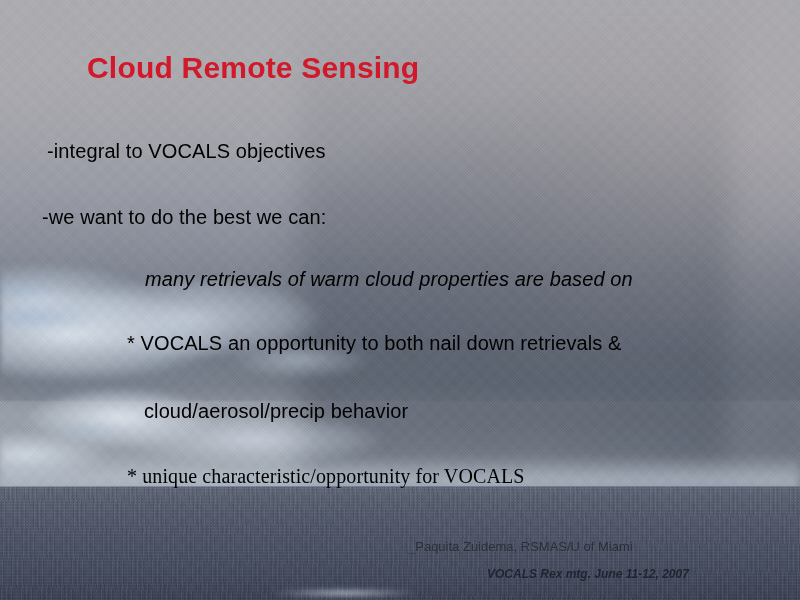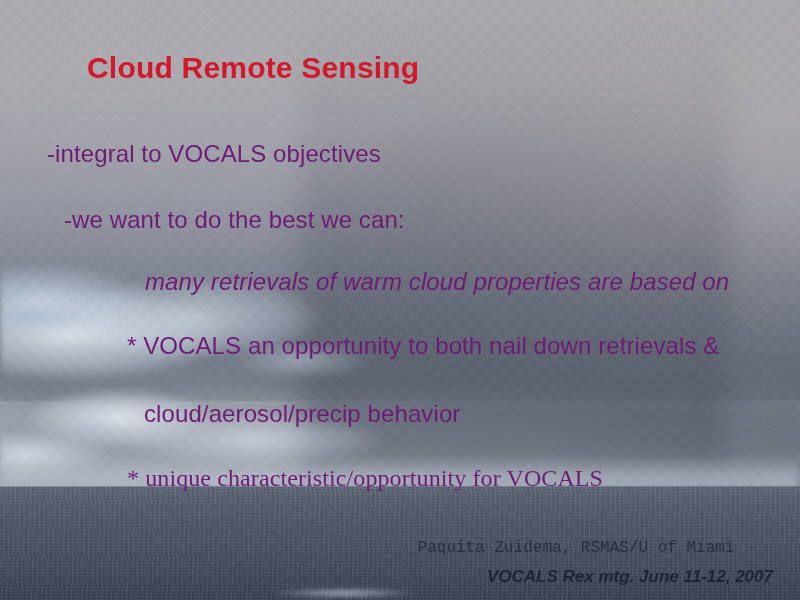--- a/index.html
+++ b/index.html
@@ -134,49 +134,48 @@
     top: 51px;
     font-size: 30px;
     font-weight: bold;
     color: #d2182b;
     letter-spacing: .2px;
     white-space: nowrap;
   }
 
   .body-line {
     position: absolute;
-    font-size: 24px;
-    color: #701a75;
+    font-size: 20px;
+    color: #000000;
     white-space: nowrap;
     letter-spacing: .1px;
   }
   .l-integral   { left: 47px;  top: 140px; }
-  .l-wewant     { left: 64px;  top: 206px; }
+  .l-wewant     { left: 42px;  top: 206px; }
   .l-marine     { left: 127px; top: 236px; }
   .l-many       { left: 145px; top: 268px; font-style: italic; }
   .l-vocalsopp  { left: 127px; top: 332px; }
   .l-use        { left: 144px; top: 372px; }
   .l-cloud      { left: 144px; top: 400px; }
   .l-unique     { left: 127px; top: 465px; font-family: Liberation Serif, serif; }
 
   .credit-name {
     position: absolute;
     left: 408px;
     top: 539px;
-    font-size: 16px;
+    font-size: 13px;
     color: #2b2f3a;
     white-space: nowrap;
-    font-family: Liberation Mono, monospace;
   }
   .credit-name .lead { color: #3a4050; }
   .credit-meeting {
     position: absolute;
     left: 487px;
     top: 567px;
-    font-size: 17px;
+    font-size: 12px;
     font-style: italic;
     font-weight: bold;
     color: #1f2430;
     white-space: nowrap;
   }
 </style>
 </head>
 <body>
 
 <div id="slide">

